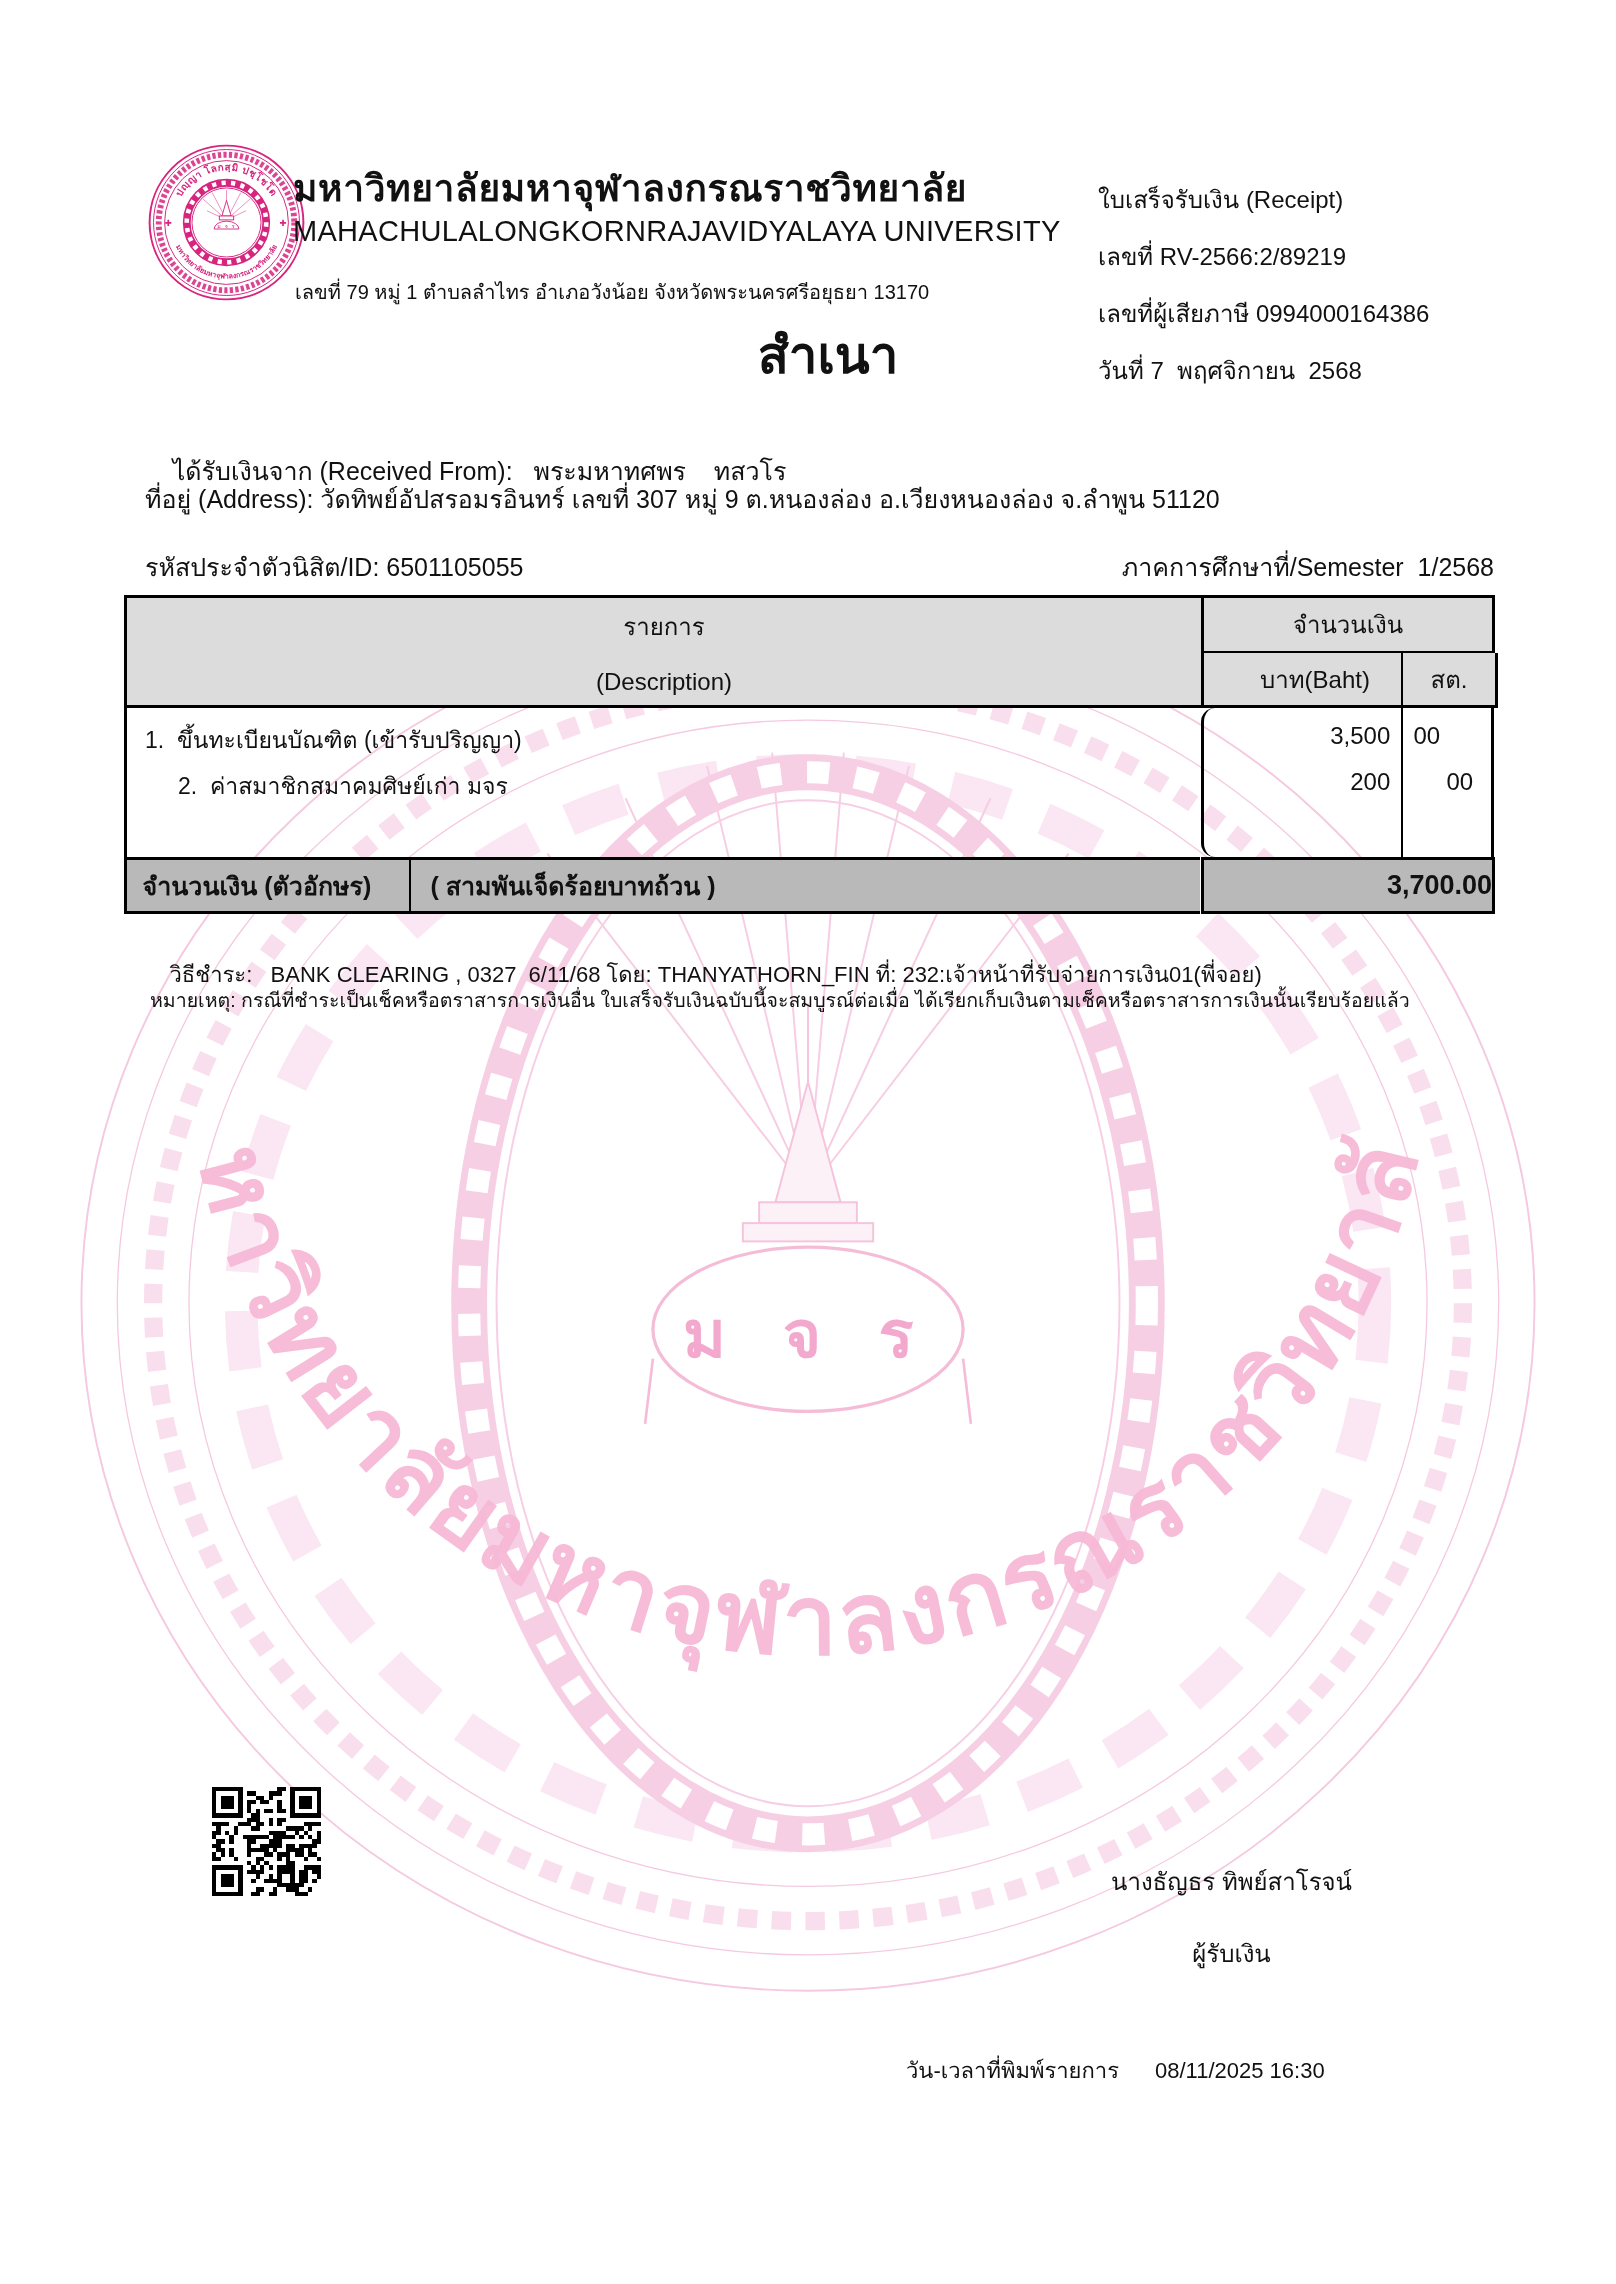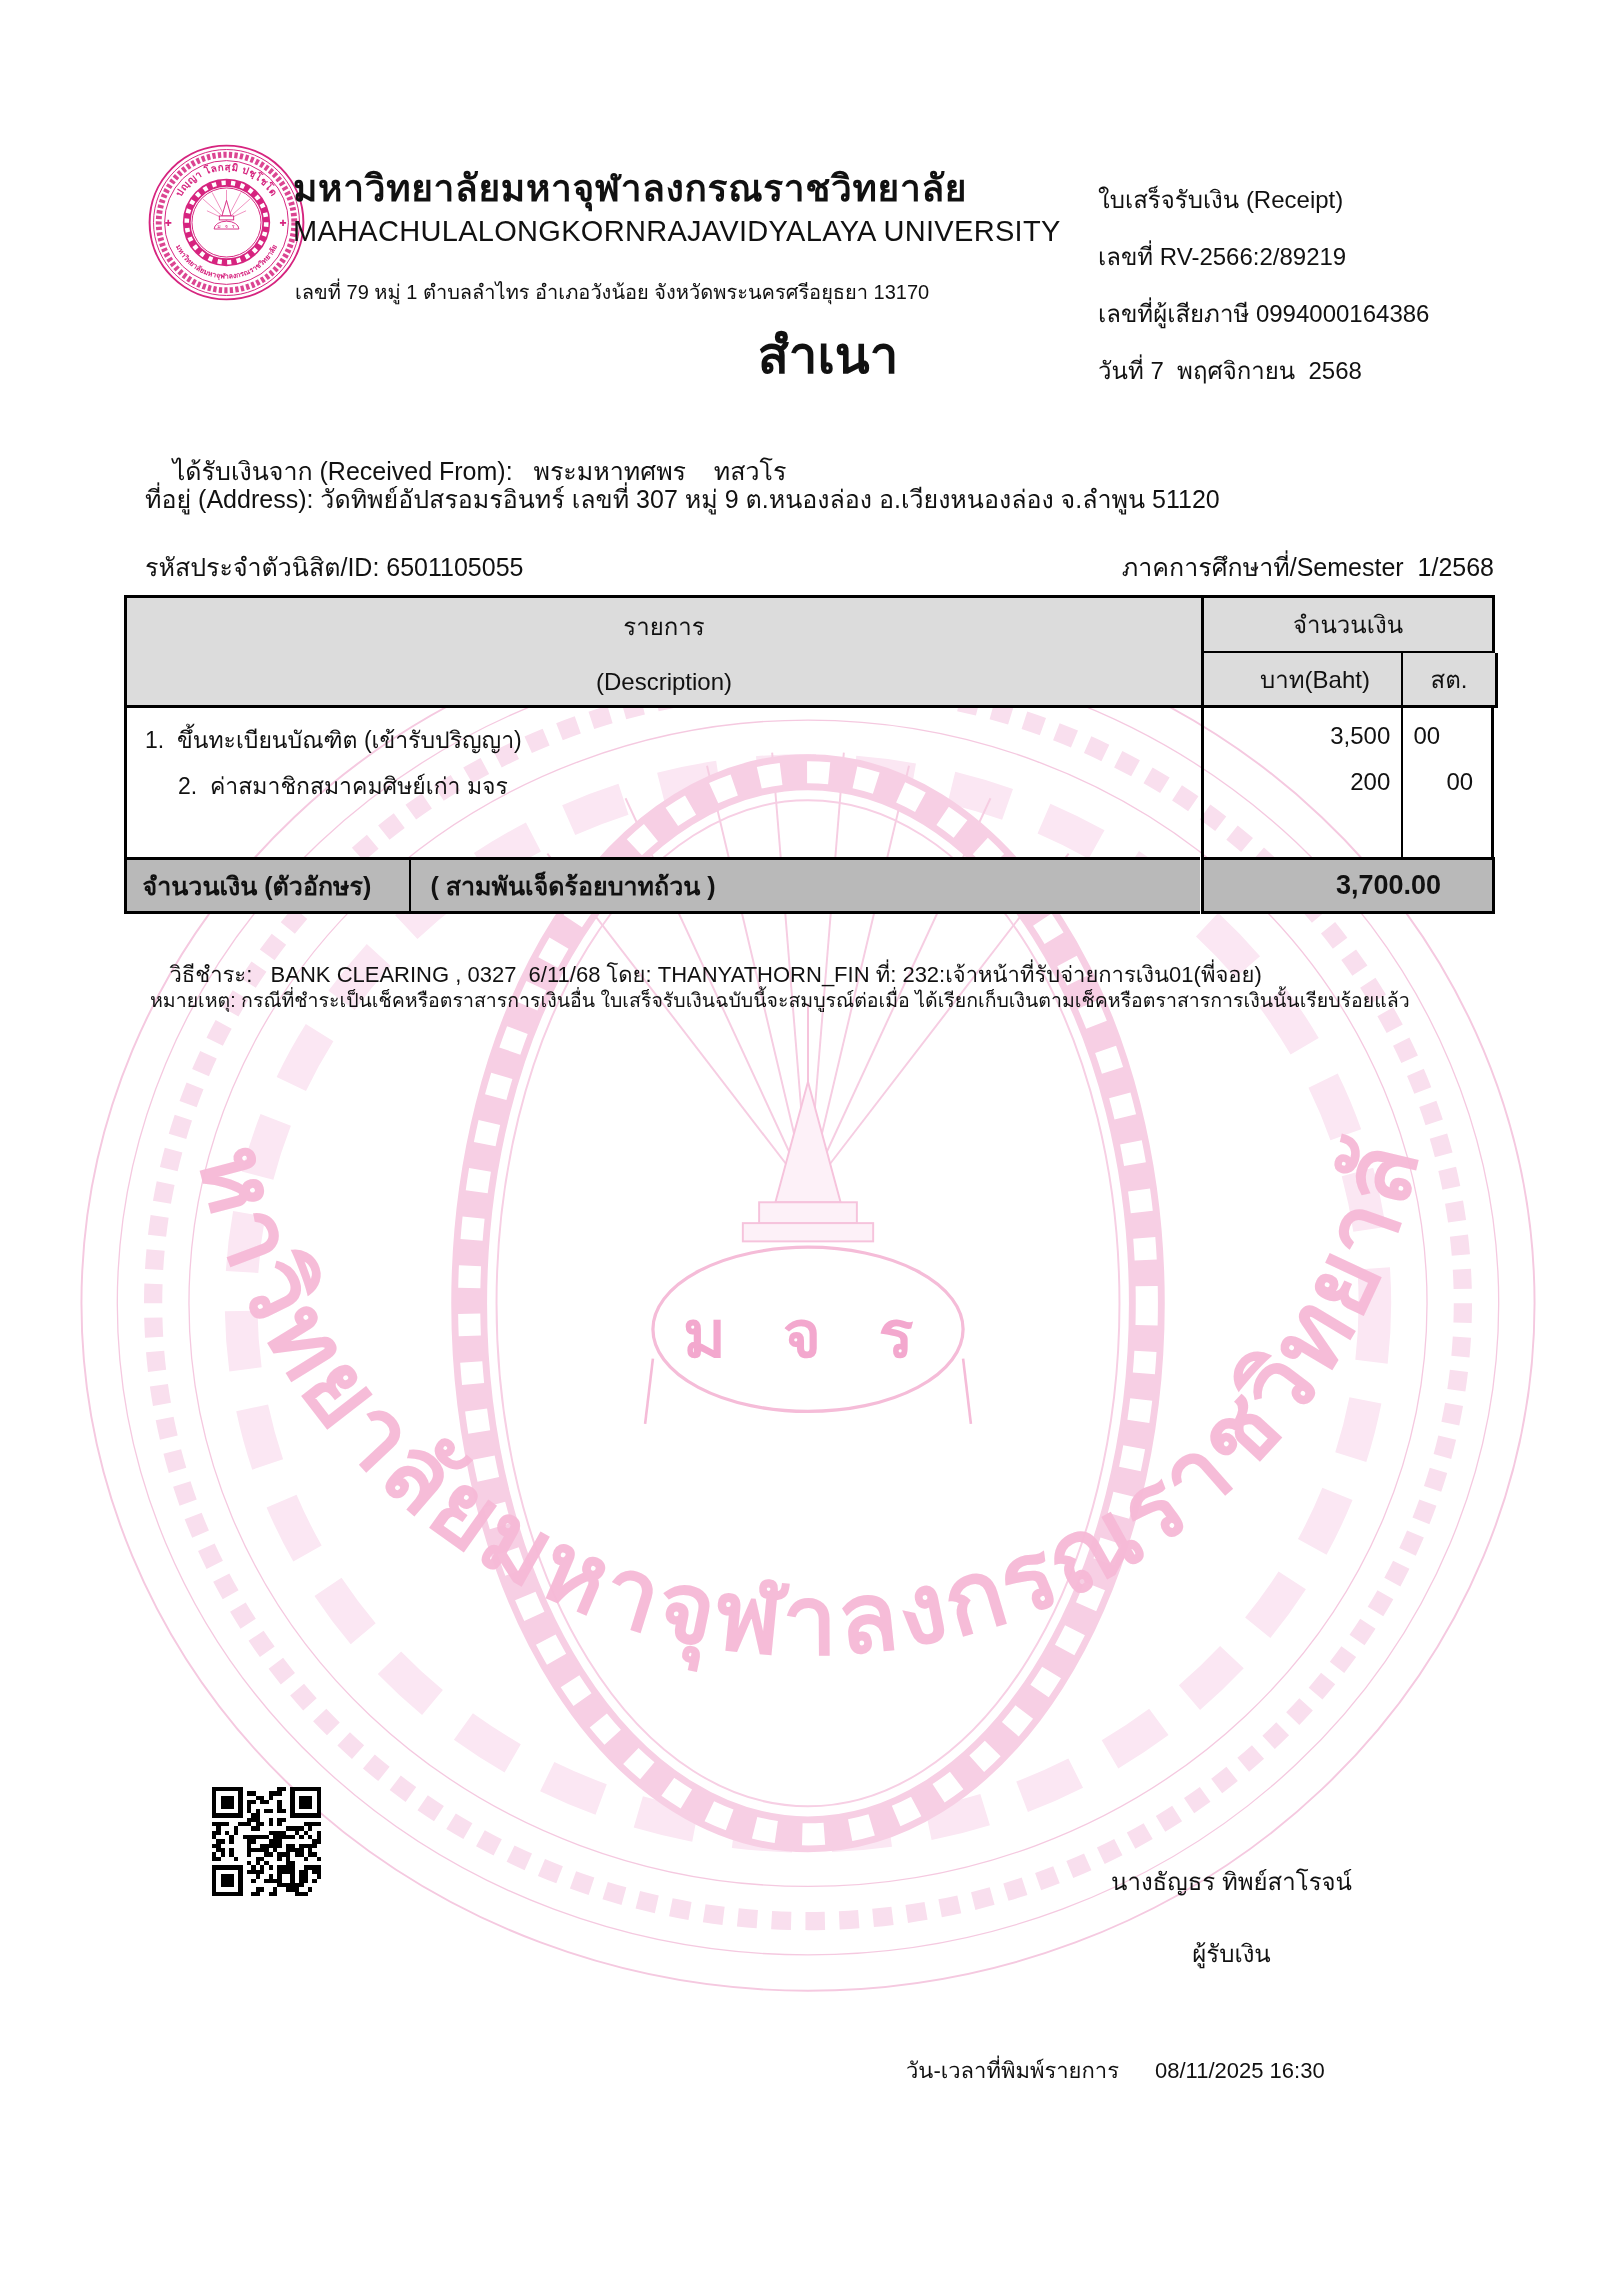--- a/index.html
+++ b/index.html
@@ -31,33 +31,33 @@
   .tot{background:#b9b9b9;}
   .c-desc-h{left:0;top:0;width:1077px;height:113px;border-top:3.3px solid #000;border-left:3.3px solid #000;border-bottom:3.3px solid #000;
     display:flex;flex-direction:column;justify-content:space-around;align-items:center;font-size:24px;padding:5.2px 0;gap:16px;}
   .c-amt-h{left:1077px;top:0;width:294px;height:58px;border:3.3px solid #000;border-bottom:2.6px solid #000;
     display:flex;align-items:center;justify-content:center;font-size:24px;}
   .c-baht-h{left:1077px;top:58px;width:225px;height:55px;border-left:3.3px solid #000;border-bottom:3.3px solid #000;
     display:flex;align-items:center;justify-content:center;font-size:24px;}
   .c-st-h{left:1277px;top:58px;width:97px;height:55px;border-left:2.6px solid #000;border-right:3.3px solid #000;border-bottom:3.3px solid #000;
     display:flex;align-items:center;justify-content:center;font-size:24px;}
   .c-desc-b{left:0;top:113px;width:914px;height:149px;border-left:3.3px solid #000;font-size:23px;}
-  .c-baht-b{left:1077px;top:113px;width:201px;height:149px;border-left:3.3px solid #000;font-size:24px;text-align:right;}
+  .c-baht-b{left:1077px;top:113px;width:201px;height:149px;border-left:3.3px solid #000;font-size:24px;text-align:right;border-radius:14px;}
   .c-st-b{left:1277px;top:113px;width:93px;height:149px;border-left:2.6px solid #000;border-right:3.3px solid #000;font-size:24px;}
   .rowline{position:absolute;left:0;right:0;}
   .r1{top:14.3px;} .r2{top:60px;margin-left:33px;}
   .c-desc-b .rowline{padding-left:18px;}
   .c-baht-b .rowline{padding-right:11.7px;}
   .c-st-b .rowline{padding-left:10.4px;}
   .c-tot-label{left:0;top:262px;width:285px;height:57px;border-left:3.3px solid #000;border-top:3.3px solid #000;border-bottom:3.3px solid #000;
     display:flex;align-items:center;padding-left:15.6px;font-size:25px;font-weight:600;}
   .c-tot-text{left:285px;top:262px;width:791px;height:57px;border-left:2.6px solid #000;border-top:3.3px solid #000;border-bottom:3.3px solid #000;
     display:flex;align-items:center;padding-left:19.5px;font-size:25px;font-weight:600;box-sizing:border-box;}
   .c-tot-amt{left:1077px;top:262px;width:294px;height:57px;border-left:3.3px solid #000;border-right:3.3px solid #000;border-top:3.3px solid #000;border-bottom:3.3px solid #000;
-    display:flex;align-items:center;justify-content:flex-end;padding-right:51px;font-size:27px;font-weight:600;}
+    display:flex;align-items:center;justify-content:flex-end;font-size:27px;font-weight:600;}
   
   .l-method{left:145px;top:931px;font-size:22px;}
   .l-note{left:150px;top:985px;font-size:19.5px;}
   
   .qr{position:absolute;left:212px;top:1787px;width:109px;height:109px;}
   .sig-name{left:1036px;top:1862px;width:391px;text-align:center;font-size:24px;}
   .sig-title{left:1036px;top:1934px;width:391px;text-align:center;font-size:24px;}
   .footer-line{left:906px;top:2053px;font-size:22px;}
   .footer-line .val{margin-left:36px;}
 </style>

